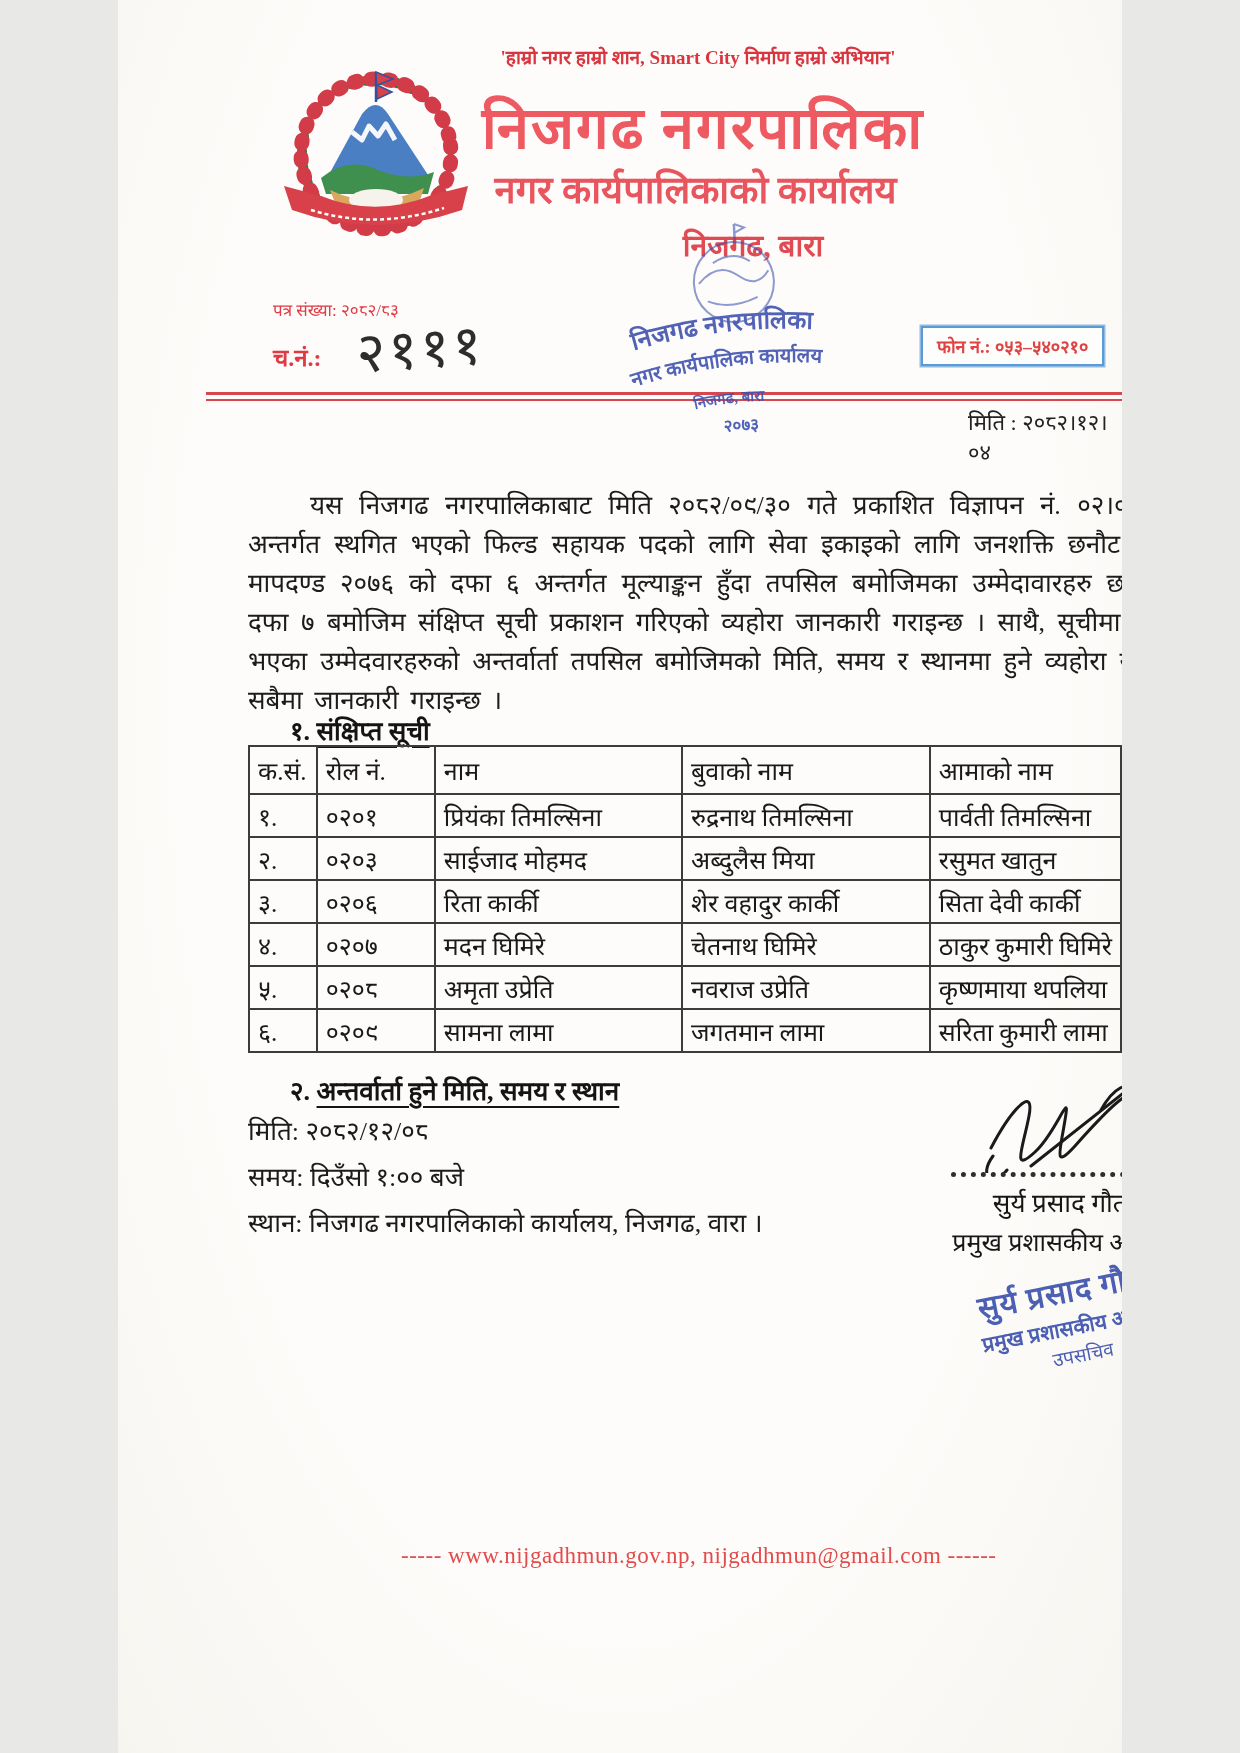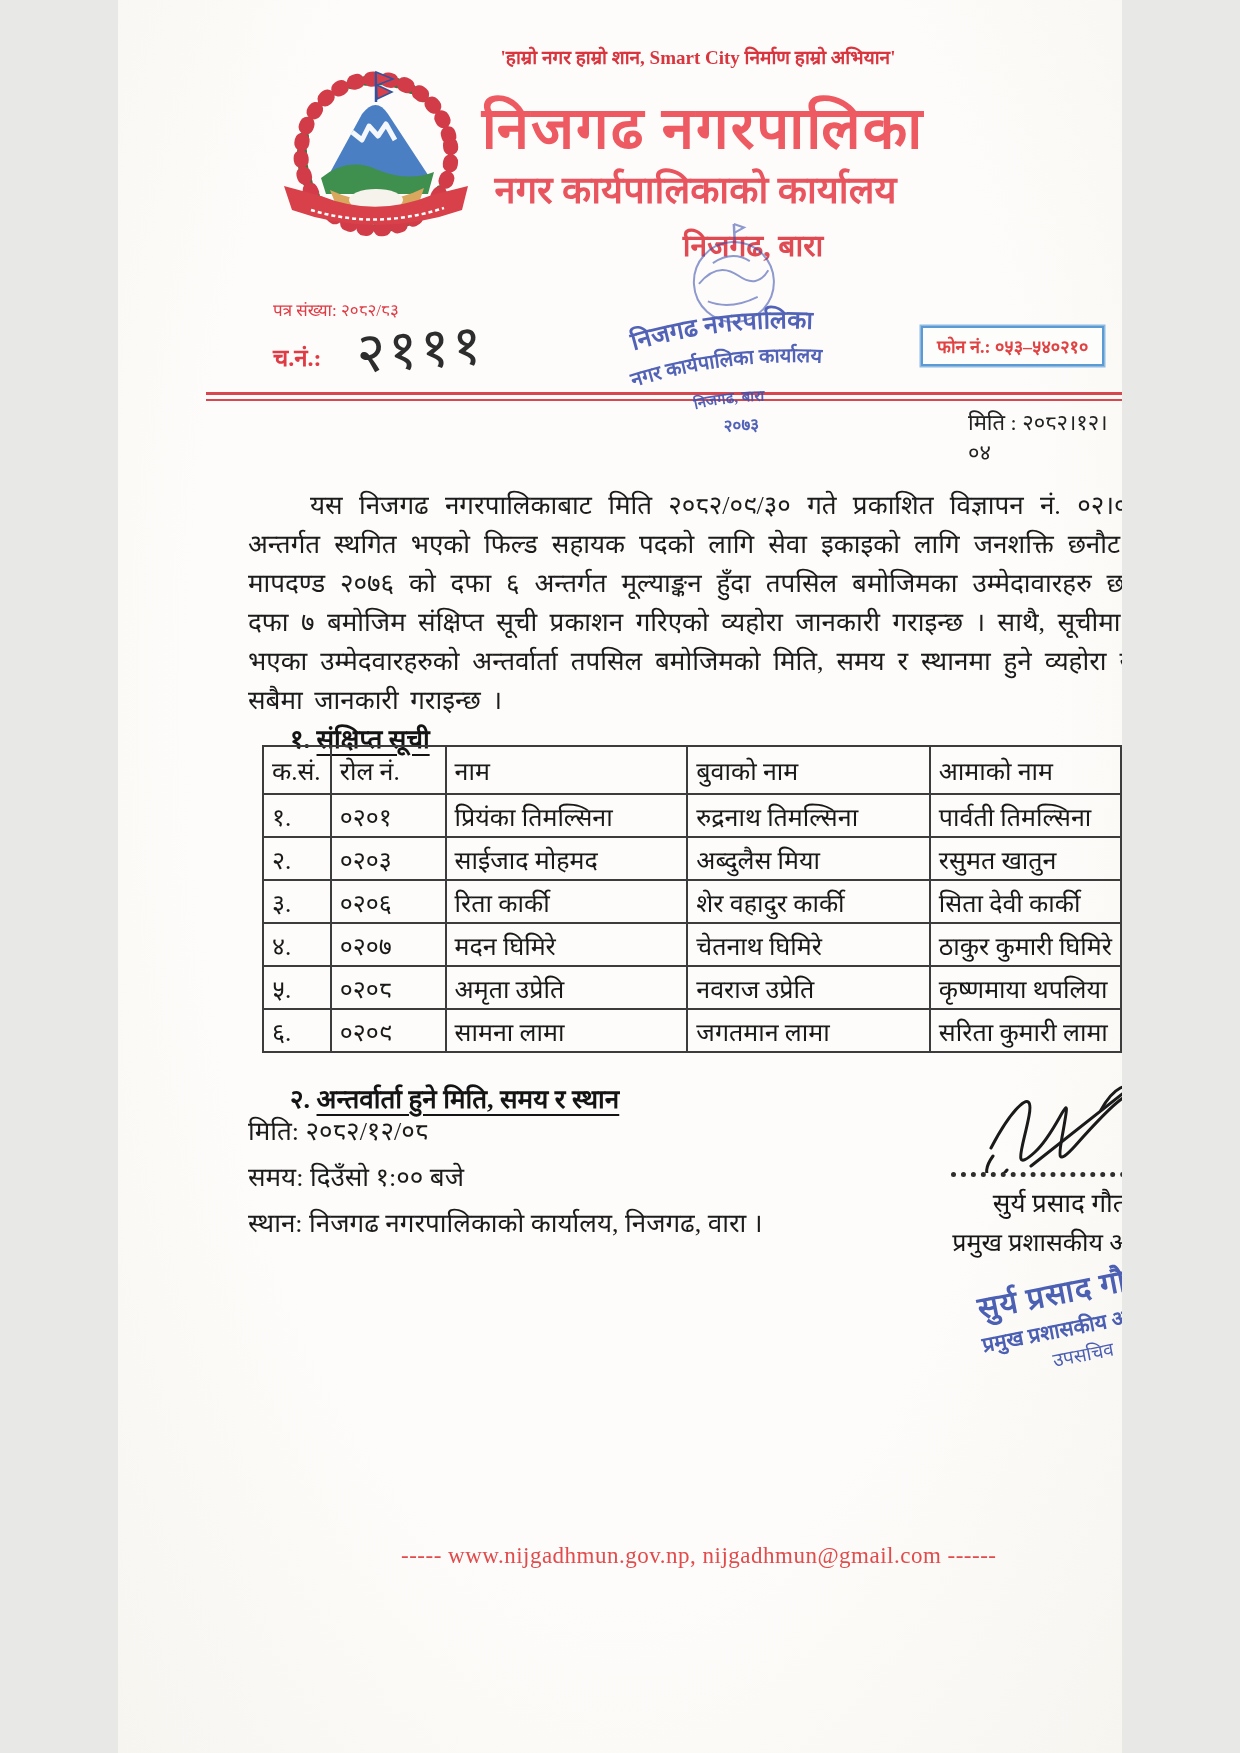--- a/index.html
+++ b/index.html
@@ -27,26 +27,26 @@
 
   .rule{left:88px;top:392px;width:1000px;height:4px;border-top:3px solid #d8474d;border-bottom:2px solid #d8474d;z-index:0;}
 
   .seal-svg{left:473px;top:210px;z-index:2;opacity:.88;transform:rotate(-3deg);}
 
   .date-line{left:850px;top:406px;font-size:22px;color:#222;}
   .subject{left:452px;top:447px;font-size:27px;font-weight:bold;text-decoration:underline;text-underline-offset:7px;text-decoration-thickness:2px;color:#171717;}
 
   .body-par{left:130px;top:486px;width:957px;font-size:26px;line-height:39px;text-align:justify;text-indent:62px;word-spacing:5px;color:#1b1b1b;}
 
-  .sec-head{font-size:26px;font-weight:bold;color:#141414;margin-top:8px;}
+  .sec-head{font-size:26px;font-weight:bold;color:#141414;}
   .sec1{left:172px;top:712px;}
   .sec2{left:172px;top:1072px;}
   .sec-head .u{text-decoration:underline;text-underline-offset:6px;text-decoration-thickness:2px;}
 
-  table.shortlist{position:absolute;left:144px;top:745px;border-collapse:collapse;table-layout:fixed;background:transparent;}
+  table.shortlist{position:absolute;left:130px;top:745px;border-collapse:collapse;table-layout:fixed;background:transparent;}
   table.shortlist th,table.shortlist td{
     border:2px solid #3c3c3c;font-size:25px;font-weight:normal;text-align:left;
     padding:2px 8px;white-space:nowrap;overflow:visible;color:#191919;vertical-align:middle;
   }
   table.shortlist th{height:42px;}
   table.shortlist td{height:37px;}
 
   .iv-line{font-size:26px;color:#1b1b1b;}
   .iv-date{left:130px;top:1112px;}
   .iv-time{left:130px;top:1158px;}

